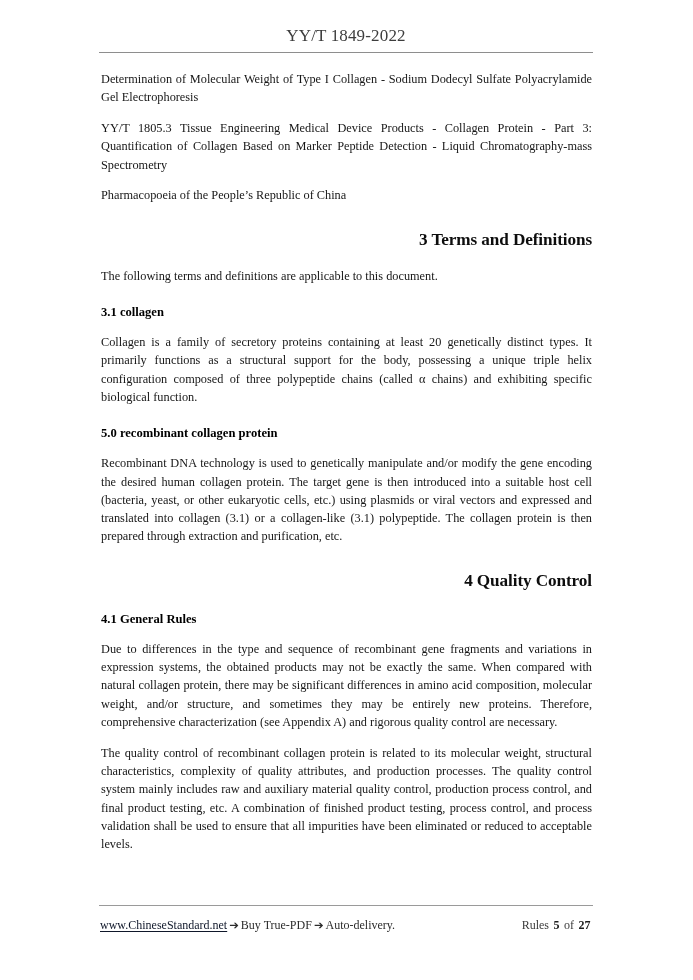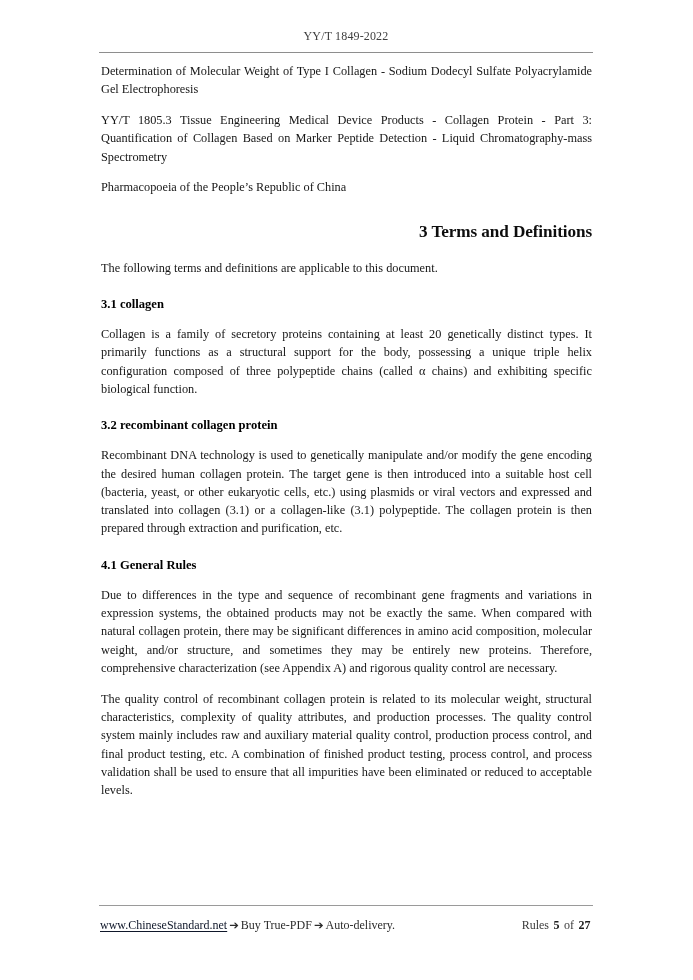--- a/index.html
+++ b/index.html
@@ -27,39 +27,39 @@
 
   
   .header {
     position: absolute;
     left: 99px;
     top: 28px;
     width: 494px;
     text-align: center;
   }
   .header-title {
-    font-size: 12px;
+    font-size: 17px;
     color: #3d3d3d;
     letter-spacing: .15px;
     line-height: 16px;
   }
   .header-rule {
     position: absolute;
     left: 99px;
     top: 52px;
     width: 494px;
     height: 1px;
     background: #8e8e8e;
   }
 
   
   .content {
     position: absolute;
     left: 101px;
-    top: 62px;
+    top: 70px;
     width: 491px;
   }
 
   p.body {
     margin: 0 0 0 0;
     font-size: 12.3px;
     line-height: 18.3px;
     text-align: justify;
     text-justify: inter-word;
     color: #161616;
@@ -157,24 +157,25 @@
     <p class="body">Pharmacopoeia of the People’s Republic of China</p>
 
     <h2 class="section">3 Terms and Definitions</h2>
 
     <p class="body">The following terms and definitions are applicable to this document.</p>
 
     <h3 class="subsection">3.1 collagen</h3>
 
     <p class="body">Collagen is a family of secretory proteins containing at least 20 genetically distinct types. It primarily functions as a structural support for the body, possessing a unique triple helix configuration composed of three polypeptide chains (called α chains) and exhibiting specific biological function.</p>
 
-    <h3 class="subsection">3.2 recombinant collagen protein</h3>
+    <h3 class="subsection">5.0 recombinant collagen protein</h3>
 
     <p class="body">Recombinant DNA technology is used to genetically manipulate and/or modify the gene encoding the desired human collagen protein. The target gene is then introduced into a suitable host cell (bacteria, yeast, or other eukaryotic cells, etc.) using plasmids or viral vectors and expressed and translated into collagen (3.1) or a collagen-like (3.1) polypeptide. The collagen protein is then prepared through extraction and purification, etc.</p>
 
+    <h2 class="section">4 Quality Control</h2>
 
     <h3 class="subsection">4.1 General Rules</h3>
 
     <p class="body">Due to differences in the type and sequence of recombinant gene fragments and variations in expression systems, the obtained products may not be exactly the same. When compared with natural collagen protein, there may be significant differences in amino acid composition, molecular weight, and/or structure, and sometimes they may be entirely new proteins. Therefore, comprehensive characterization (see Appendix A) and rigorous quality control are necessary.</p>
 
     <p class="body">The quality control of recombinant collagen protein is related to its molecular weight, structural characteristics, complexity of quality attributes, and production processes. The quality control system mainly includes raw and auxiliary material quality control, production process control, and final product testing, etc. A combination of finished product testing, process control, and process validation shall be used to ensure that all impurities have been eliminated or reduced to acceptable levels.</p>
 
   </div>
 
   <div class="footer-rule"></div>

